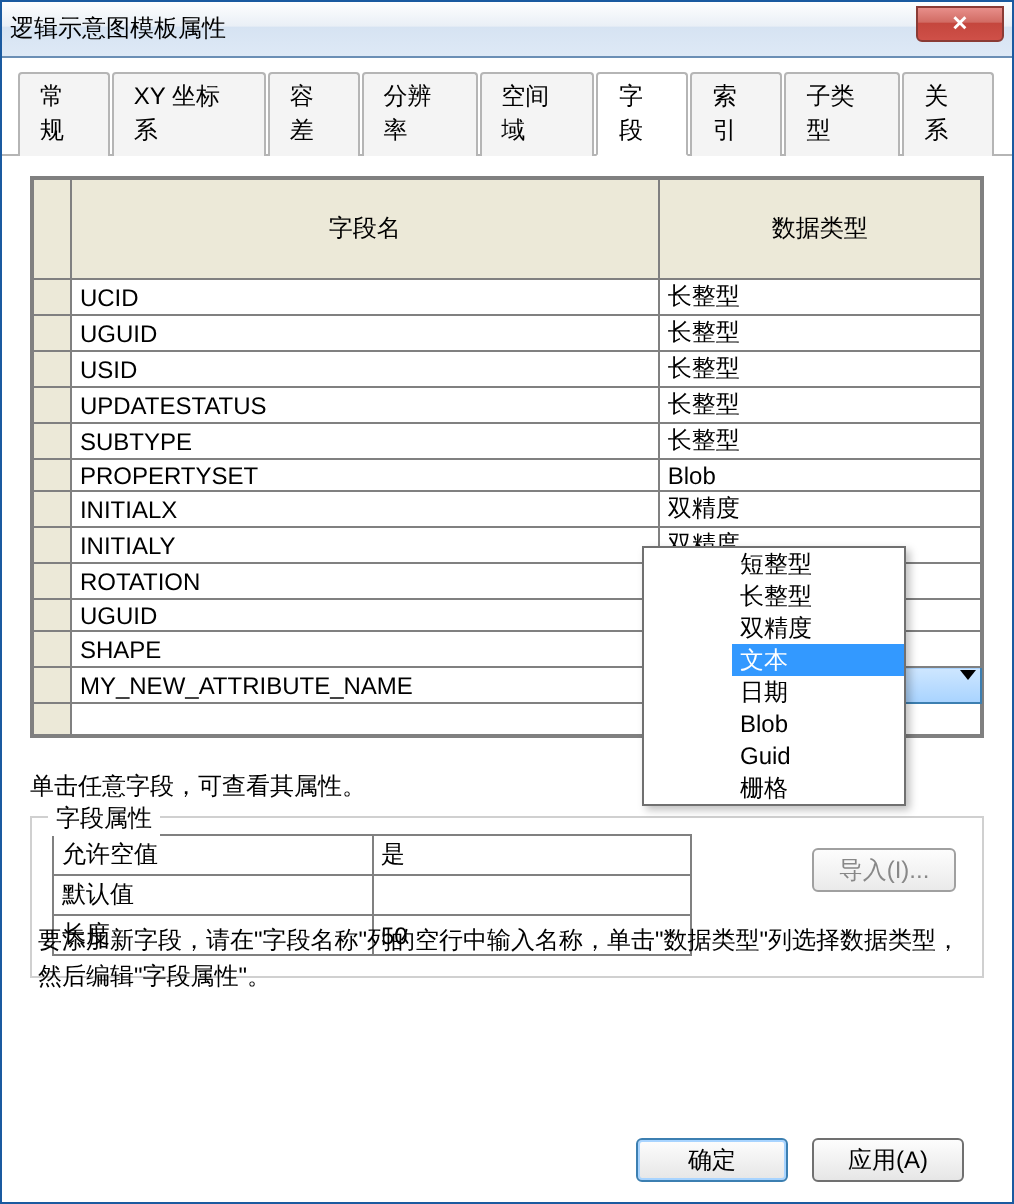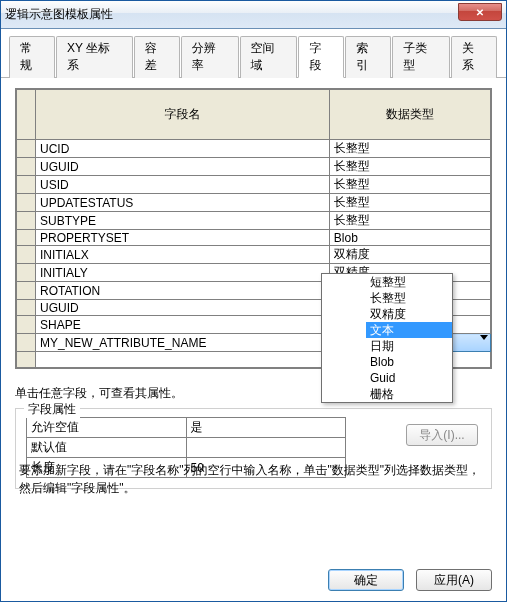--- a/index.html
+++ b/index.html
@@ -183,21 +183,21 @@
   .instr {
     position: absolute;
     left: 18px;
     top: 460px;
     right: 18px;
     line-height: 1.5;
   }
   .footer {
     position: absolute;
     bottom: 10px;
-    right: 14px;
+    right: 24px;
     display: flex;
     gap: 12px;
     align-items: flex-end;
   }
   .btn {
     width: 76px;
     height: 22px;
     border: 1px solid #707070;
     background: linear-gradient(#fdfdfd,#e6e6e6);
     border-radius: 3px;

